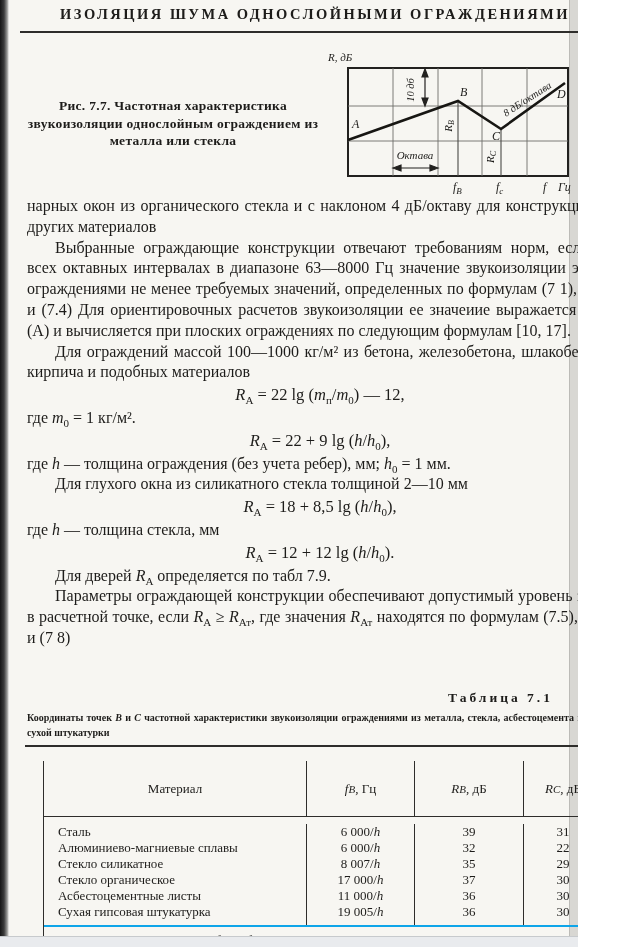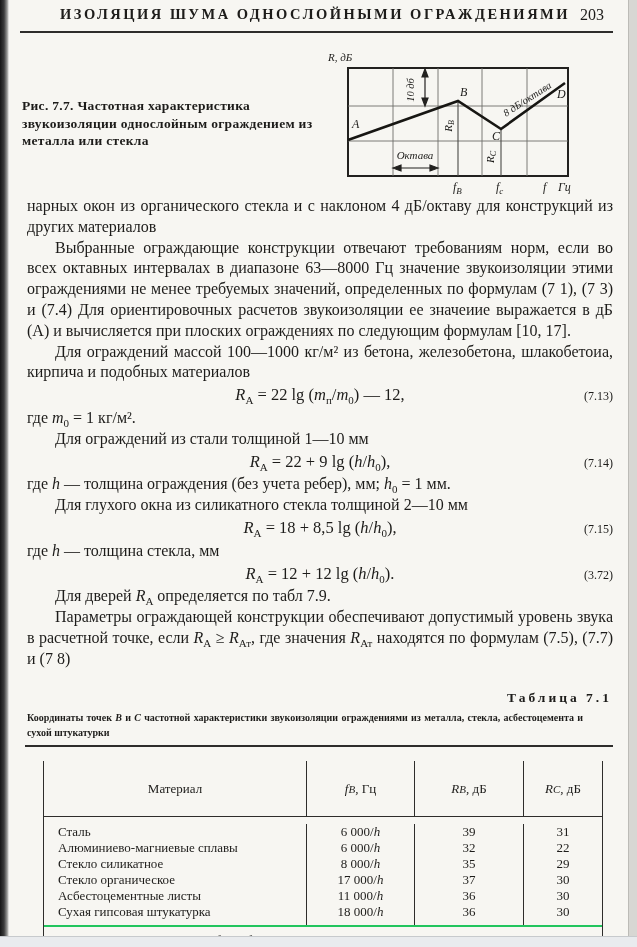--- a/index.html
+++ b/index.html
@@ -1,32 +1,32 @@
 <!DOCTYPE html>
 <html><head>
 <meta charset="utf-8">
 <style>
   html,body{margin:0;padding:0;}
   .page{
-    position:relative; width:637px; height:947px; overflow:hidden;
+    position:relative; width:578px; height:947px; overflow:hidden;
     background:#f7f6f2; color:#1d1c1a;
     font-family:"Liberation Serif", serif;
   }
   .spine-left{position:absolute;left:0;top:0;height:937px;width:9px;
     background:linear-gradient(90deg,#161616 0%,#3c3c3c 45%,#9a9a98 80%,rgba(247,246,242,0) 100%);}
   .edge-right{position:absolute;right:0;top:0;height:937px;width:8px;background:#d8d7d3;border-left:1px solid #bcbbb7;}
   .band-bottom{position:absolute;left:0;bottom:0;width:637px;height:10px;background:#e9ebee;border-top:1px solid #c7cacd;}
 
   .header{position:absolute;left:20px;top:6px;width:592px;height:22px;}
   .header .title{position:absolute;left:40px;right:70px;text-align:center;
     font-size:14.5px;letter-spacing:2.5px;font-weight:bold;white-space:nowrap;}
   .header .pagenum{position:absolute;right:8px;top:0;font-size:16px;}
   .header-rule{position:absolute;left:20px;top:31px;width:593px;height:2px;background:#2e2d2b;}
 
-  .fig-caption{position:absolute;left:22px;top:97px;width:302px;text-align:left;
+  .fig-caption{position:absolute;left:22px;top:97px;width:302px;text-align:center;
     font-weight:bold;font-size:13.5px;line-height:17.5px;letter-spacing:.3px;}
   .fig-svg{position:absolute;left:328px;top:50px;}
 
   .flow{position:absolute;left:27px;top:196px;width:586px;font-size:16px;line-height:20.8px;text-align:justify;}
   .flow p{margin:0;}
   .flow p.ind{text-indent:28px;}
   i, .it{font-style:italic;}
   sub{font-size:11px;line-height:0;}
   .eq{position:relative;text-align:center;margin:2px 0;font-size:16.5px;}
   .eq .num{position:absolute;right:0;top:1px;font-size:12px;font-style:normal;}
@@ -36,21 +36,21 @@
     font-size:10px;line-height:14.5px;text-align:justify;}
   .table-toprule{position:absolute;left:25px;top:745px;width:588px;height:2px;background:#2e2d2b;}
   .tbl{position:absolute;left:43px;top:748px;width:558px;height:189px;
     border-left:1.4px solid #2e2d2b;border-right:1.4px solid #2e2d2b;font-size:13px;margin-top:13px;}
   .tbl .hdr{display:flex;height:55px;border-bottom:1.6px solid #2e2d2b;align-items:center;}
   .tbl .cell-m{width:262px;box-sizing:border-box;text-align:center;}
   .tbl .cell-f{width:108px;box-sizing:border-box;text-align:center;border-left:1.2px solid #2e2d2b;}
   .tbl .cell-rb{width:109px;box-sizing:border-box;text-align:center;border-left:1.2px solid #2e2d2b;}
   .tbl .cell-rc{width:79px;box-sizing:border-box;text-align:center;border-left:1.2px solid #2e2d2b;}
   .tbl .hdr .cell-f,.tbl .hdr .cell-rb,.tbl .hdr .cell-rc,.tbl .hdr .cell-m{height:55px;display:flex;align-items:center;justify-content:center;}
-  .tbl .body{display:flex;height:101px;border-bottom:2px solid #22c55e;padding-top:7px;box-sizing:content-box;}
+  .tbl .body{display:flex;height:101px;border-bottom:2px solid #0ea5e9;padding-top:7px;box-sizing:content-box;}
   .tbl .col{display:flex;flex-direction:column;}
   .tbl .body .row-line{height:16px;line-height:16px;}
   .tbl .body .cell-m .row-line{text-align:left;padding-left:14px;}
   .tbl .note{height:26px;line-height:26px;text-align:left;padding-left:60px;font-size:13px;}
   .tbl .note .sp{letter-spacing:4px;}
   text{fill:#1d1c1a;}
 </style>
 </head>
 <body>
 
@@ -113,21 +113,20 @@
     <text x="215" y="141" font-size="12" font-style="italic"><tspan>f</tspan></text>
     <text x="230" y="141" font-size="12" font-style="italic"><tspan>Гц</tspan></text>
   </svg>
 
   <div class="flow">
     <p>нарных окон из органического стекла и с наклоном 4 дБ/октаву для конструкций из других материалов</p>
     <p class="ind">Выбранные ограждающие конструкции отвечают требованиям норм, если во всех октавных интервалах в диапазоне 63—8000 Гц значение звукоизоляции этими ограждениями не менее требуемых значений, определенных по формулам (7 1), (7 3) и (7.4)  Для ориентировочных расчетов звукоизоляции ее значеиие выражается в дБ (А) и вычисляется при плоских ограждениях по следующим формулам [10, 17].</p>
     <p class="ind">Для ограждений массой 100—1000 кг/м² из бетона, железобетона, шлакобетоиа, кирпича и подобных материалов</p>
     <div class="eq"><span><i>R</i><sub>А</sub><span> = 22 lg (</span><i>m</i><sub>п</sub><span>/</span><i>m</i><sub>0</sub><span>) — 12,</span></span><span class="num">(7.13)</span></div>
     <p><span>где  </span><i>m</i><sub>0</sub><span> = 1  кг/м².</span></p>
-    <p class="ind">Для ограждений из стали толщиной 1—10 мм</p>
     <div class="eq"><span><i>R</i><sub>А</sub><span> = 22 + 9 lg (</span><i>h</i><span>/</span><i>h</i><sub>0</sub><span>),</span></span><span class="num">(7.14)</span></div>
     <p><span>где </span><i>h</i><span> — толщина ограждения (без учета ребер), мм; </span><i>h</i><sub>0</sub><span> = 1 мм.</span></p>
     <p class="ind">Для глухого окна из силикатного стекла толщиной 2—10 мм</p>
     <div class="eq"><span><i>R</i><sub>А</sub><span> = 18 + 8,5 lg (</span><i>h</i><span>/</span><i>h</i><sub>0</sub><span>),</span></span><span class="num">(7.15)</span></div>
     <p><span>где </span><i>h</i><span> — толщина стекла, мм</span></p>
     <div class="eq"><span><i>R</i><sub>А</sub><span> = 12 + 12 lg (</span><i>h</i><span>/</span><i>h</i><sub>0</sub><span>).</span></span><span class="num">(3.72)</span></div>
     <p class="ind"><span>Для дверей </span><i>R</i><sub>А</sub><span> определяется по табл  7.9.</span></p>
     <p class="ind"><span>Параметры ограждающей конструкции обеспечивают допустимый уровень звука в расчетной точке, если </span><i>R</i><sub>А</sub><span> ≥ </span><i>R</i><sub>Ат</sub><span>, где значения </span><i>R</i><sub>Ат</sub><span> находятся по формулам (7.5), (7.7) и (7 8)</span></p>
   </div>
 
@@ -159,24 +158,24 @@
           <div class="row-line">Сталь</div>
           <div class="row-line">Алюминиево-магниевые сплавы</div>
           <div class="row-line">Стекло силикатное</div>
           <div class="row-line">Стекло органическое</div>
           <div class="row-line">Асбестоцементные листы</div>
           <div class="row-line">Сухая гипсовая штукатурка</div>
         </div>
       <div class="col cell-f" id="col-f">
           <div class="row-line"><span>6 000/</span><i>h</i></div>
           <div class="row-line"><span>6 000/</span><i>h</i></div>
-          <div class="row-line"><span>8 000/</span><i>h</i></div>
+          <div class="row-line"><span>8 007/</span><i>h</i></div>
           <div class="row-line"><span>17 000/</span><i>h</i></div>
           <div class="row-line"><span>11 000/</span><i>h</i></div>
-          <div class="row-line"><span>18 000/</span><i>h</i></div>
+          <div class="row-line"><span>19 005/</span><i>h</i></div>
         </div>
       <div class="col cell-rb" id="col-rb">
           <div class="row-line">39</div>
           <div class="row-line">32</div>
           <div class="row-line">35</div>
           <div class="row-line">37</div>
           <div class="row-line">36</div>
           <div class="row-line">36</div>
         </div>
       <div class="col cell-rc" id="col-rc">

